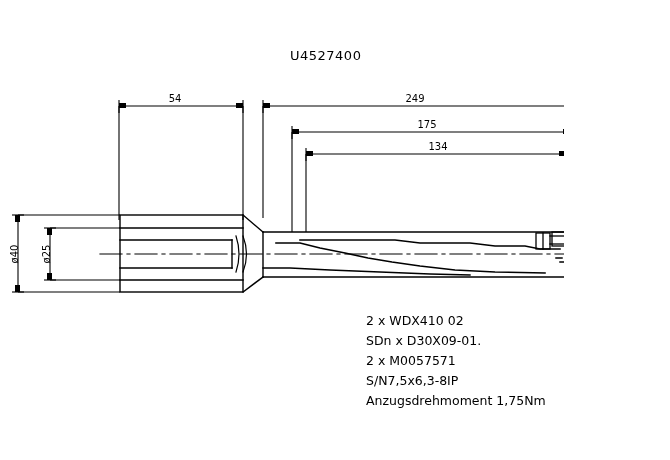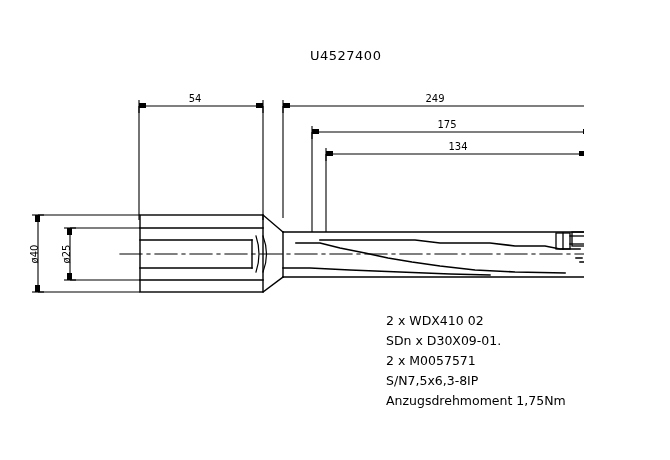--- a/index.html
+++ b/index.html
@@ -10,21 +10,20 @@
   }
   body {
     font-family: "DejaVu Sans", sans-serif;
   }
   #sheet {
     position: relative;
     width: 564px;
     height: 460px;
     background: #ffffff;
     overflow: hidden;
-    margin-left: 20px;
   }
   #sheet svg {
     position: absolute;
     left: 0;
     top: 0;
     display: block;
   }
   .txt {
     font-family: "DejaVu Sans", sans-serif;
     fill: #000000;

